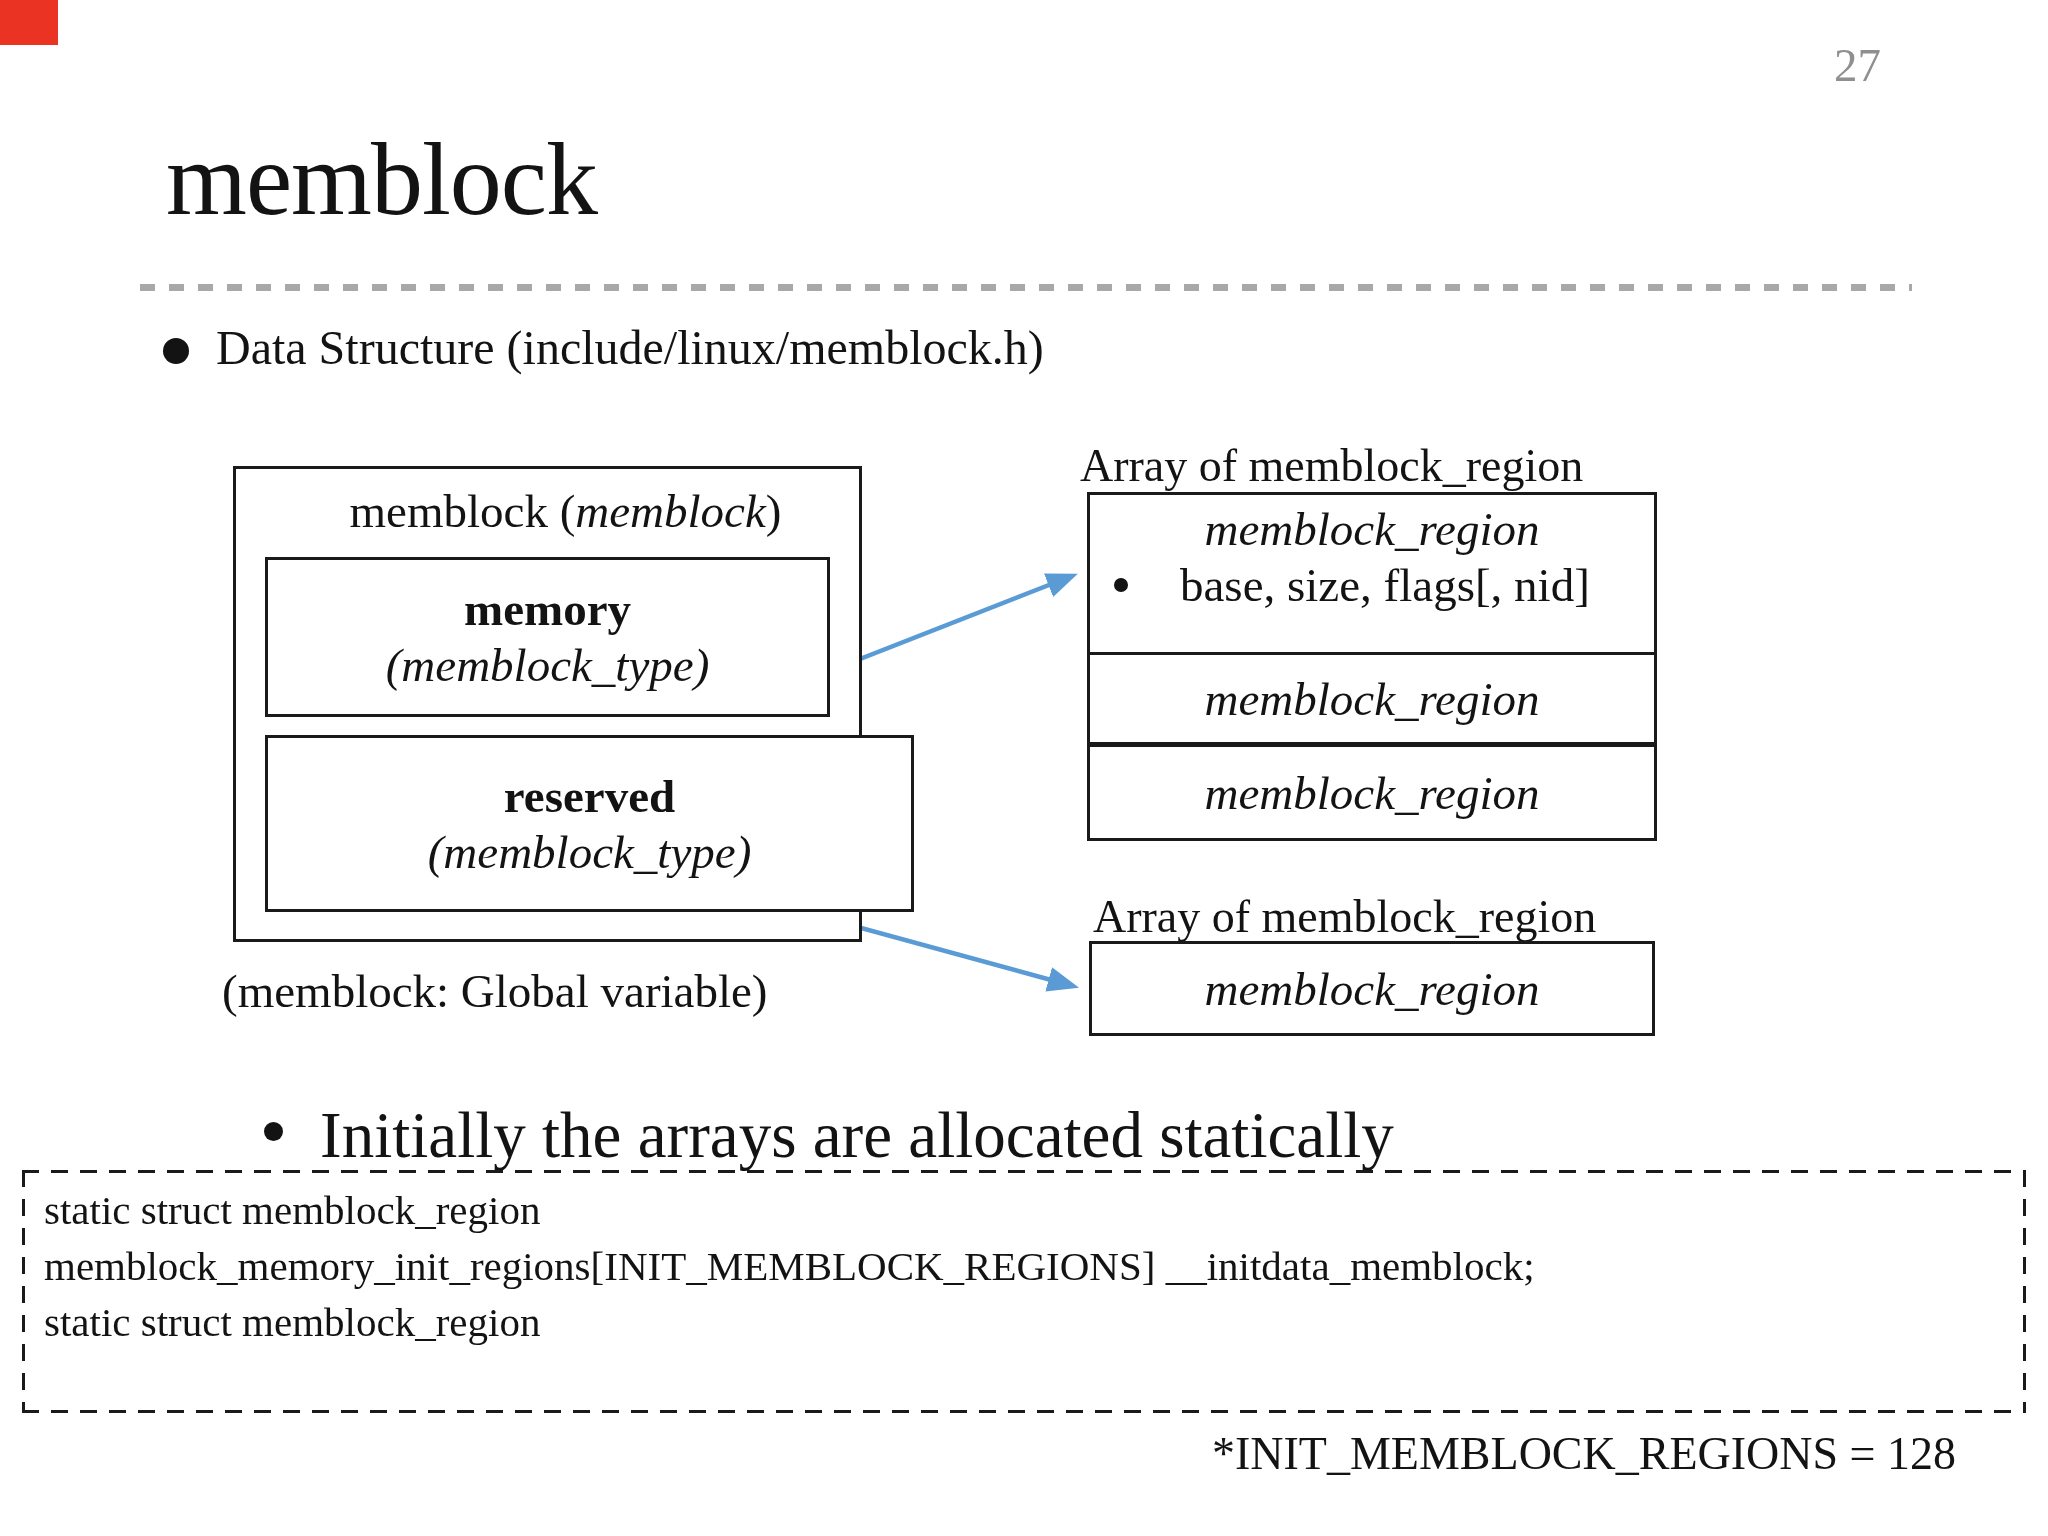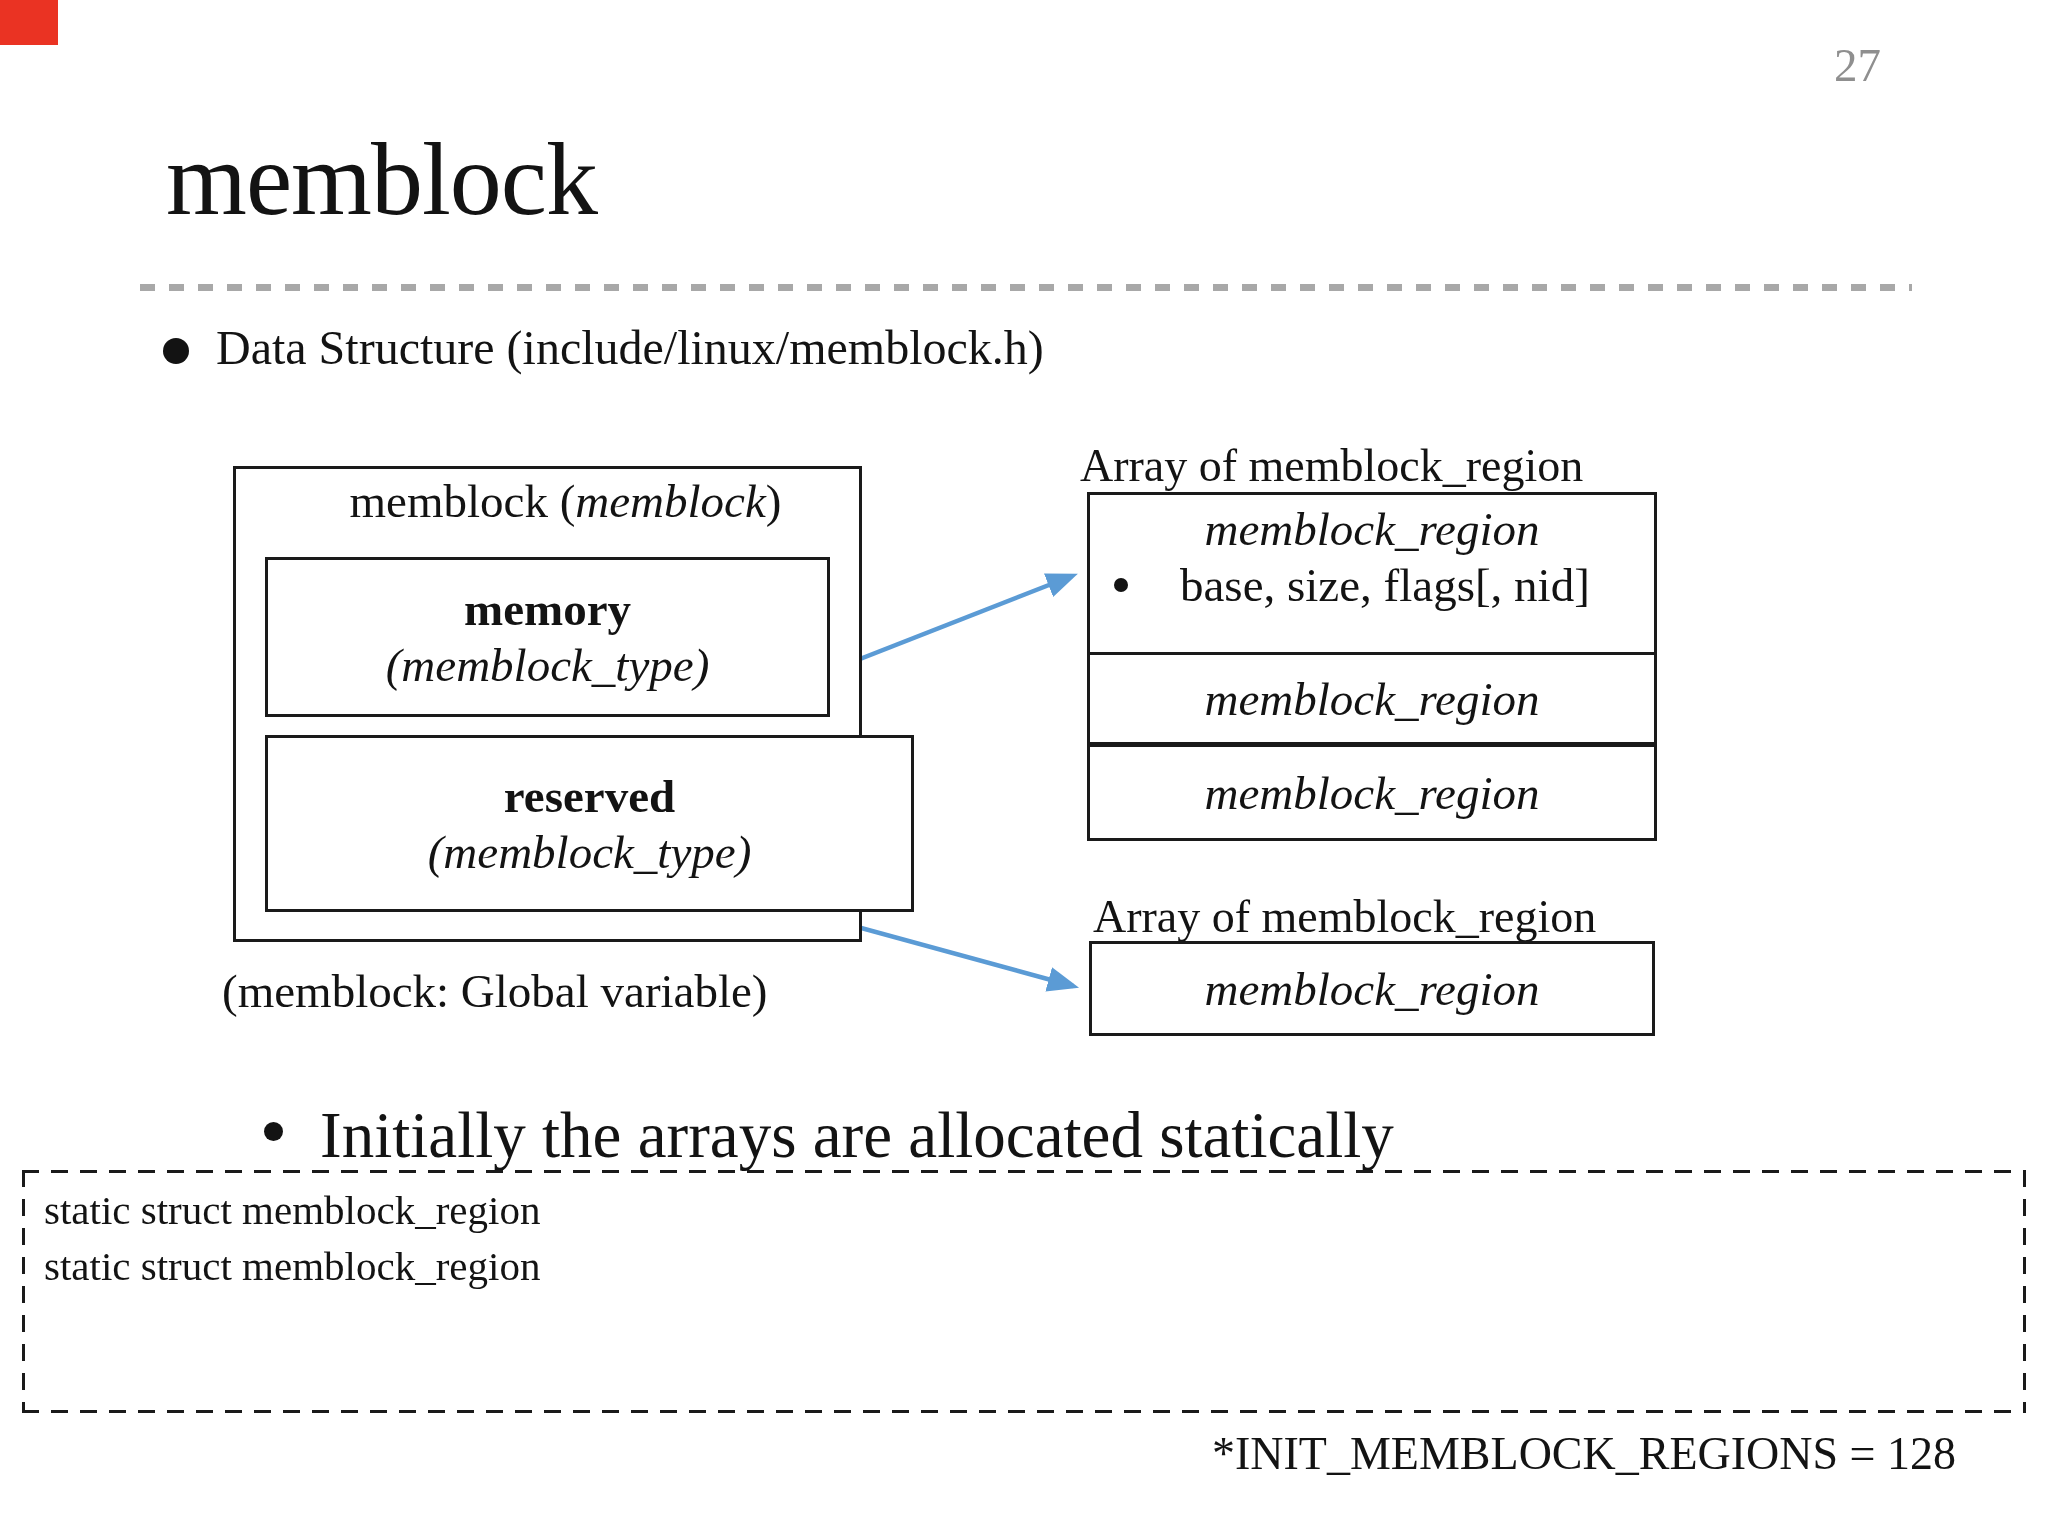--- a/index.html
+++ b/index.html
@@ -37,21 +37,21 @@
   <defs>
     <marker id="ah" markerUnits="strokeWidth" markerWidth="7" markerHeight="5.6" refX="5.6" refY="2.8" orient="auto">
       <path d="M0,0 L7,2.8 L0,5.6 Z" fill="var(--arrow,#5b9bd5)"></path>
     </marker>
   </defs>
   <line x1="750" y1="702" x2="1072" y2="576" stroke="var(--arrow,#5b9bd5)" stroke-width="4.5" marker-end="url(#ah)"></line>
   <line x1="748" y1="897" x2="1073" y2="986" stroke="var(--arrow,#5b9bd5)" stroke-width="4.5" marker-end="url(#ah)"></line>
 </svg>
 
 <div class="abs box" style="left:233px;top:466px;width:629px;height:476px;">
-  <div class="dgtxt nowrap" style="text-align:center;padding-top:4px;margin-left:36px;">
+  <div class="dgtxt nowrap" style="text-align:center;padding-top:14px;margin-left:36px;">
     <span>memblock (</span><span class="it">memblock</span><span>)</span>
   </div>
 </div>
 
 <div class="abs box center" style="left:265px;top:557px;width:565px;height:160px;flex-direction:column;">
   <div class="dgtxt b nowrap">memory</div>
   <div class="dgtxt it nowrap">(memblock_type)</div>
 </div>
 
 <div class="abs box center" style="left:265px;top:735px;width:649px;height:177px;flex-direction:column;">
@@ -82,17 +82,18 @@
 <div class="abs dot" style="left:264px;top:1122px;width:19px;height:19px;"></div>
 <div class="abs nowrap" style="left:320px;top:1100px;font-size:65px;line-height:1.1;">Initially the arrays are allocated statically</div>
 
 <div class="abs" style="left:22px;top:1170px;width:2004px;height:243px;">
   <div class="abs codedash-h" style="left:0;top:0;width:100%;"></div>
   <div class="abs codedash-h" style="left:0;bottom:0;width:100%;"></div>
   <div class="abs codedash-v" style="left:0;top:0;height:100%;"></div>
   <div class="abs codedash-v" style="right:0;top:0;height:100%;"></div>
   <div class="abs code" style="left:22px;top:12px;">
     <div class="nowrap">static struct memblock_region</div>
+    <div class="nowrap">memblock_memory_init_regions[INIT_MEMBLOCK_REGIONS] __initdata_memblock;</div>
     <div class="nowrap">static struct memblock_region</div>
   </div>
 </div>
 
 <div class="abs nowrap" style="left:1212px;top:1428px;font-size:46px;line-height:1.15;">*INIT_MEMBLOCK_REGIONS = 128</div>
 
 </body></html>

